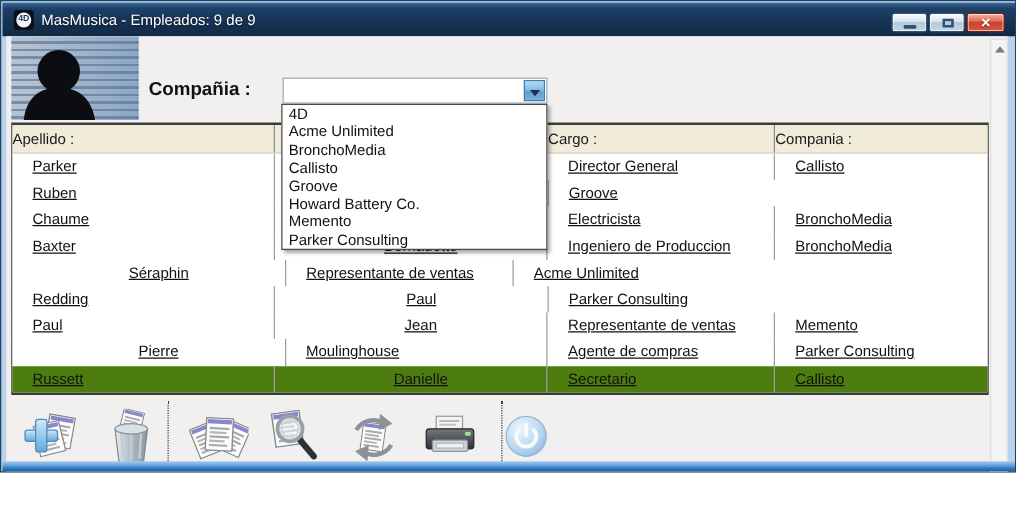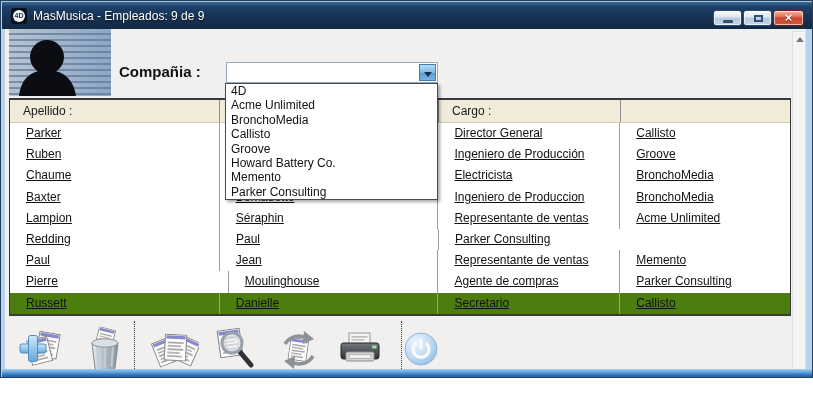--- a/index.html
+++ b/index.html
@@ -46,25 +46,25 @@
     border-left:4px solid transparent; border-right:4px solid transparent; border-top:5px solid #17314d; }
 
   .popup { position:absolute; left:220px; top:54px; width:213px; background:#fff; border:1px solid #4a4a4a;
     box-shadow:2px 2px 3px rgba(0,0,0,.35); z-index:50; }
   .popup .opt { height:14.4px; line-height:14.4px; font-size:12px; color:#111; padding-left:5px; white-space:nowrap; overflow:hidden; }
 
   
   .table { position:absolute; left:4px; top:69px; width:782px; height:218px; background:#fff;
     border-top:2px solid #3a3a3a; border-bottom:2px solid #3a3a3a; border-left:1px solid #3a3a3a; border-right:1px solid #3a3a3a; z-index:10; }
   .thead { display:flex; height:23px; background:#f0ecd9; border-bottom:1px solid #cfccb9; }
-  .th { font-size:12px; color:#1a1a1a; line-height:22px; padding-left:13px; border-right:1px solid #8f8f8f; overflow:hidden; white-space:nowrap; }
+  .th { font-size:12px; color:#1a1a1a; line-height:22px; border-right:1px solid #8f8f8f; overflow:hidden; white-space:nowrap; }
   .trow { display:flex; height:21.2px; background:#fff; cursor:default; }
   .trow.selected { background:#4d7c0f; }
   .td { font-size:12px; color:#111; line-height:21.2px; padding-left:16px; border-right:1px solid #9e9e9e; overflow:hidden; white-space:nowrap;text-decoration:underline; }
-  .c1 { width:210px; } .c2 { width:219px; } .c3 { width:182px; } .c4 { width:170px; border-right:none !important; }
+  .c1 { width:210px; } .c2 { width:219px;text-align:center; } .c3 { width:182px; } .c4 { width:170px; border-right:none !important; }
 
   
   .toolbar-btn { position:absolute; width:48px; height:48px; top:298px; cursor:pointer; }
   .tb-sep { position:absolute; top:292px; height:58px; width:0; border-left:1px dotted #3c3c3c; }
 
   
   .hscroll { position:absolute; left:4px; top:353px; width:782px; height:15px; background:#f4f4f4; border:1px solid #e0e0e0; }
   .vscroll { position:absolute; left:787px; top:2px; width:14px; height:350px; background:#f4f4f4; border:1px solid #e0e0e0; }
   .arr { position:absolute; width:0; height:0; }
   .arr-left  { left:5px; top:4px; border-top:4px solid transparent; border-bottom:4px solid transparent; border-right:5px solid #707b86; }
@@ -163,53 +163,52 @@
         <div class="opt">Memento</div>
 
         <div class="opt">Parker Consulting</div>
       </div>
 
     <div class="table">
       <div class="thead">
         <div class="th c1">Apellido :</div>
         <div class="th c2"></div>
         <div class="th c3">Cargo :</div>
+        <div class="th c4">Compania :</div>
       </div>
       <div>
 
           <div class="trow">
             <div class="td c1">Parker</div>
             <div class="td c2"></div>
             <div class="td c3">Director General</div>
             <div class="td c4">Callisto</div>
           </div>
 
           <div class="trow">
             <div class="td c1">Ruben</div>
             <div class="td c2"></div>
-            <div class="td c3">Ingeniero de Producción</div>
             <div class="td c4">Groove</div>
           </div>
 
           <div class="trow">
             <div class="td c1">Chaume</div>
             <div class="td c2"></div>
             <div class="td c3">Electricista</div>
             <div class="td c4">BronchoMedia</div>
           </div>
 
           <div class="trow">
             <div class="td c1">Baxter</div>
             <div class="td c2">Bernadette</div>
             <div class="td c3">Ingeniero de Produccion</div>
             <div class="td c4">BronchoMedia</div>
           </div>
 
           <div class="trow">
-            <div class="td c1">Lampion</div>
             <div class="td c2">Séraphin</div>
             <div class="td c3">Representante de ventas</div>
             <div class="td c4">Acme Unlimited</div>
           </div>
 
           <div class="trow">
             <div class="td c1">Redding</div>
             <div class="td c2">Paul</div>
             <div class="td c4">Parker Consulting</div>
           </div>

